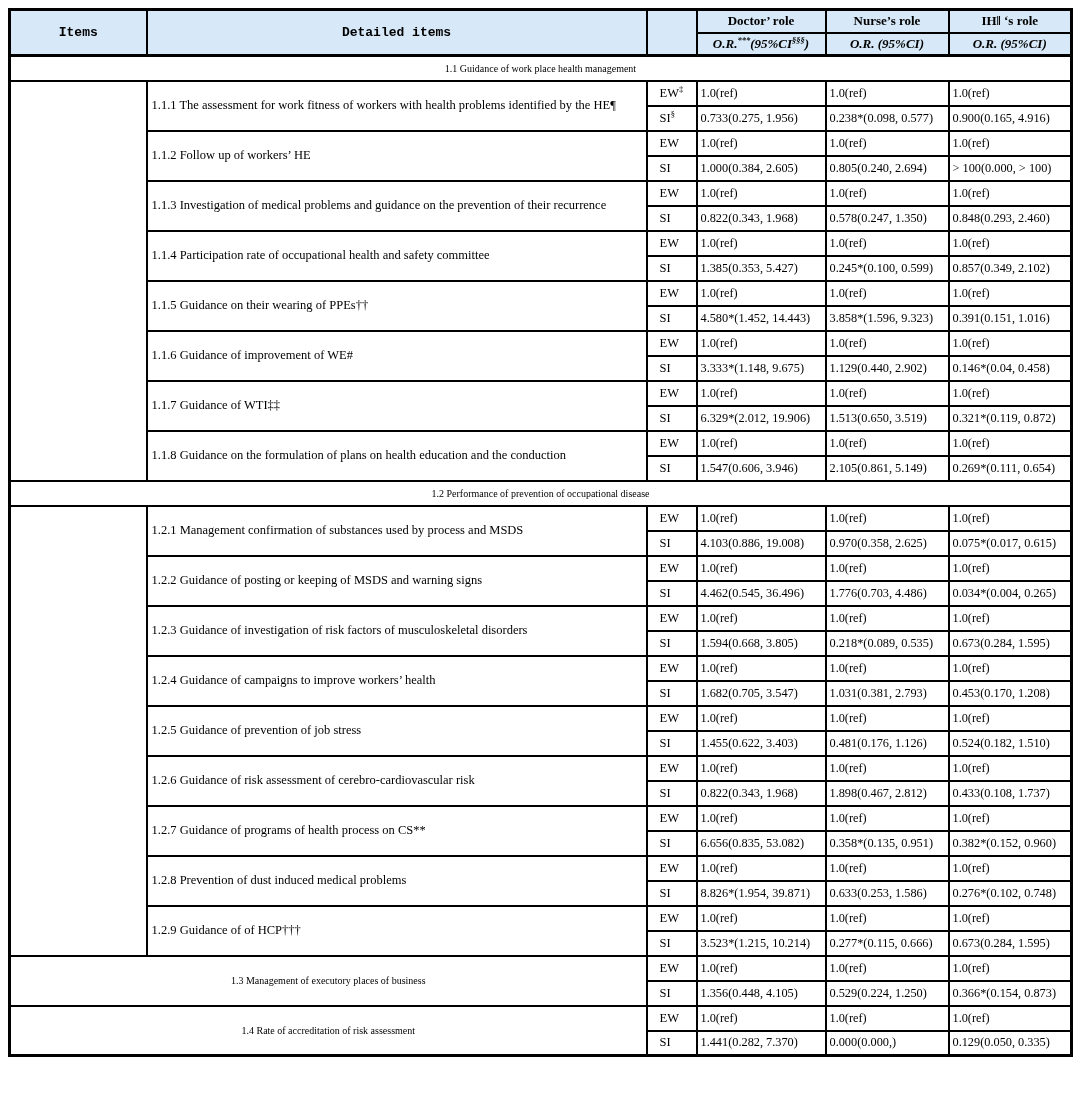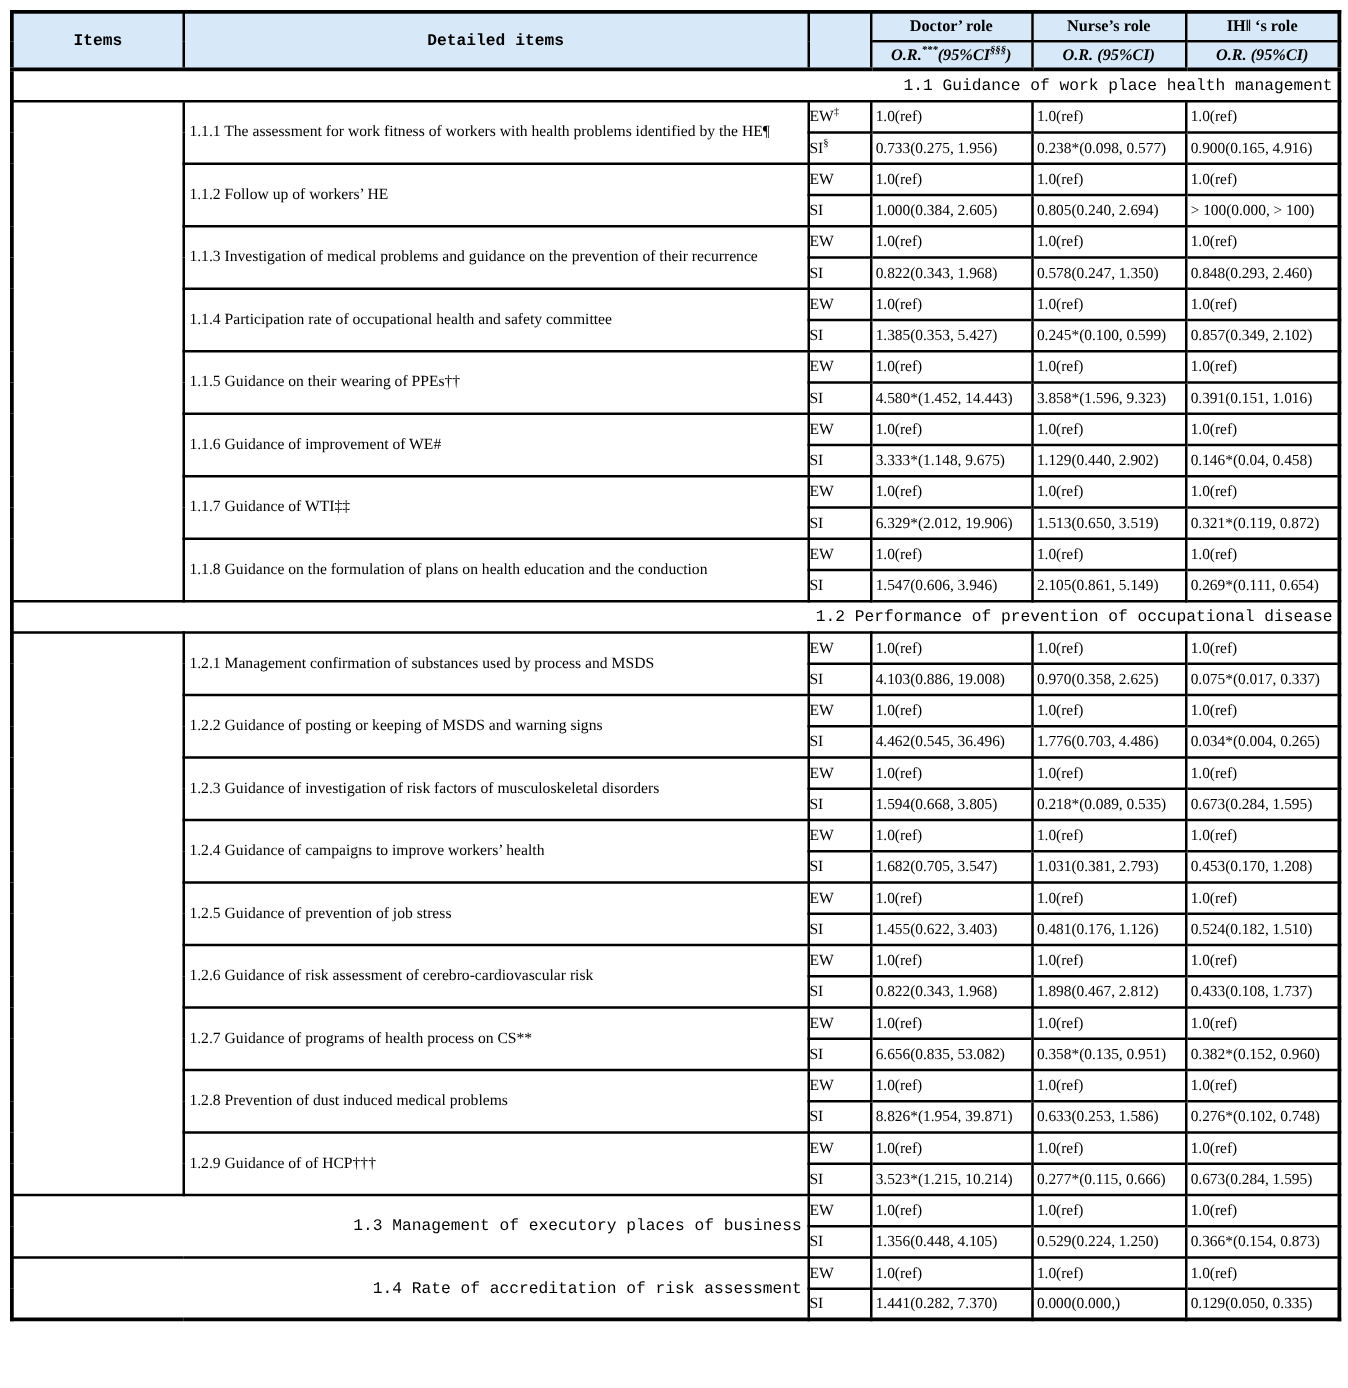--- a/index.html
+++ b/index.html
@@ -21,24 +21,24 @@
   tr { height: 25px; }
   tr.hdr { height: 23px; }
   .hdr td {
     background: #d7e9f8;
     font-weight: bold;
     text-align: center;
     font-size: 13px;
   }
   td.hdr-span { border-bottom: 3px solid #000; font-family: Liberation Mono, monospace; }
   tr.hdr-sub td { border-bottom: 3px solid #000; font-style: italic; }
-  td.section-cell { font-size: 13px; text-align: right; font-family: Liberation Mono, monospace; }
+  td.section-cell { font-size: 10px; text-align: center; }
   td.detail-cell { white-space: normal; line-height: 1.15; border-radius: 13px; }
   td.items-cell { }
-  td.ewsi-cell { padding-left: 0; }
+  td.ewsi-cell { padding-left: 12px; }
   td.val-cell { padding-left: 3px; padding-right: 1px; font-size: 12.3px; }
   tr.ew-row td.ewsi-cell, tr.ew-row td.val-cell { border-bottom: 1px solid #000; }
   sup { font-size: 8.5px; line-height: 0; }
 </style>
 </head>
 <body>
 
 <table class="results">
   <colgroup>
     <col style="width:137px">
@@ -178,21 +178,21 @@
         <td class="detail-cell" rowspan="2">1.2.1 Management confirmation of substances used by process and MSDS</td>
         <td class="ewsi-cell"><span>EW</span><sup></sup></td>
         <td class="val-cell">1.0(ref)</td>
         <td class="val-cell">1.0(ref)</td>
         <td class="val-cell">1.0(ref)</td>
       </tr>
       <tr class="si-row">
         <td class="ewsi-cell"><span>SI</span><sup></sup></td>
         <td class="val-cell">4.103(0.886, 19.008)</td>
         <td class="val-cell">0.970(0.358, 2.625)</td>
-        <td class="val-cell">0.075*(0.017, 0.337)</td>
+        <td class="val-cell">0.075*(0.017, 0.615)</td>
       </tr>
       <tr class="ew-row">
         <td class="detail-cell" rowspan="2">1.2.2 Guidance of posting or keeping of MSDS and warning signs</td>
         <td class="ewsi-cell"><span>EW</span><sup></sup></td>
         <td class="val-cell">1.0(ref)</td>
         <td class="val-cell">1.0(ref)</td>
         <td class="val-cell">1.0(ref)</td>
       </tr>
       <tr class="si-row">
         <td class="ewsi-cell"><span>SI</span><sup></sup></td>

